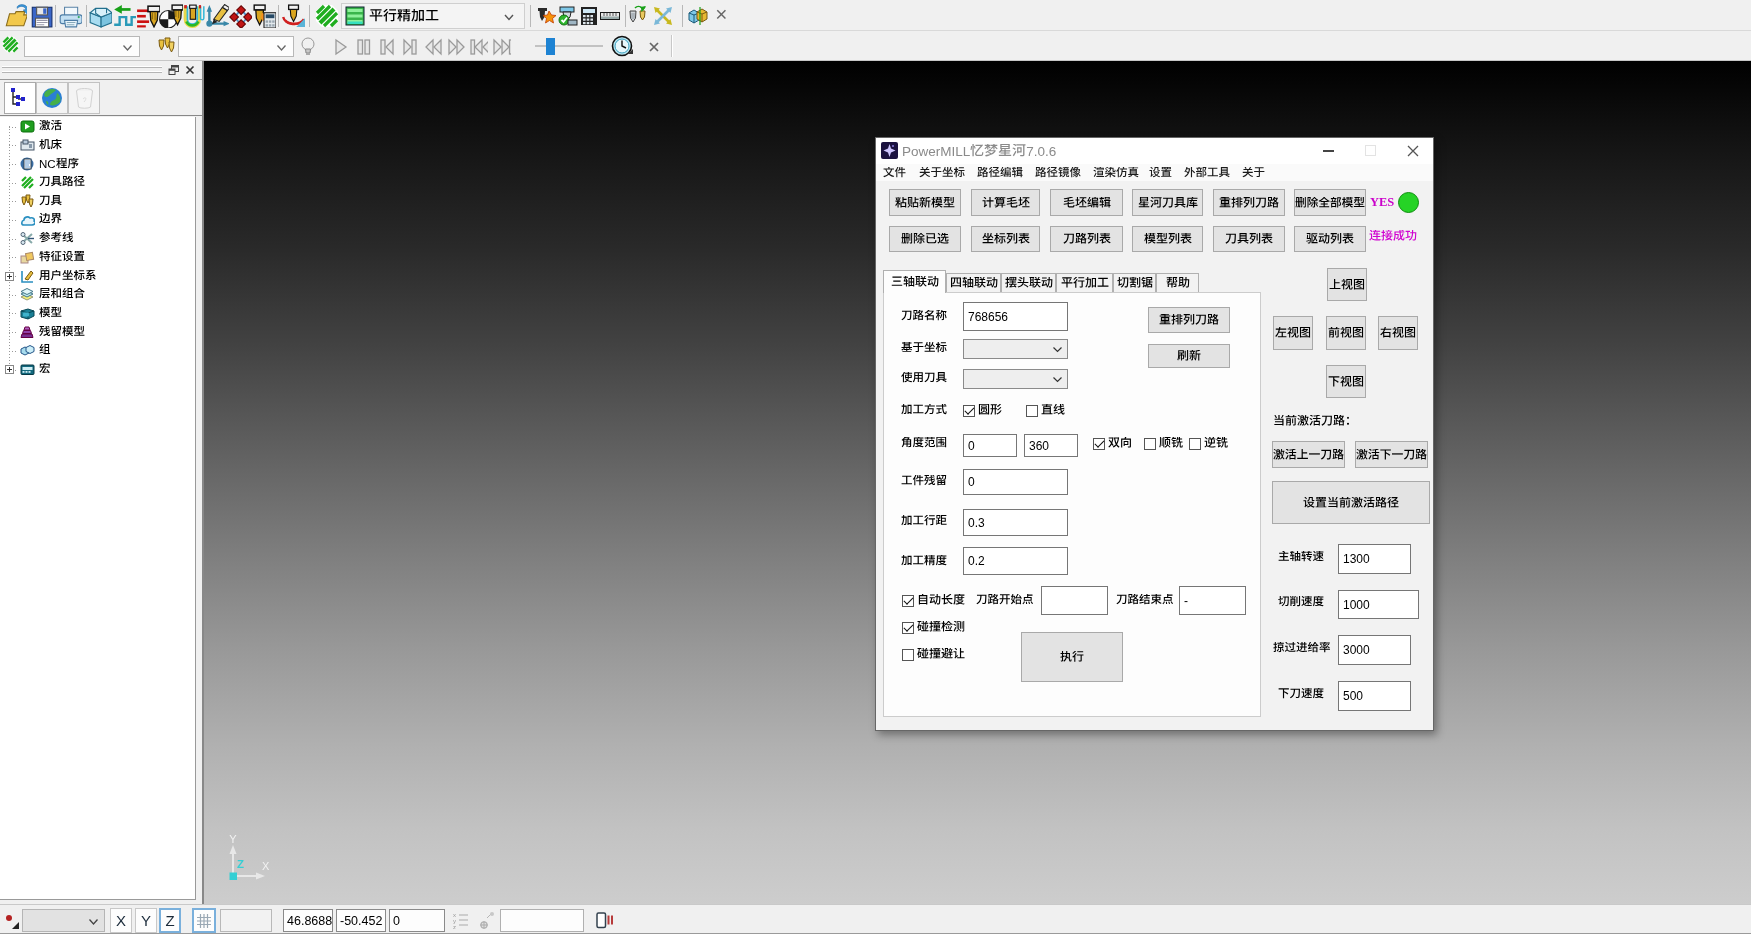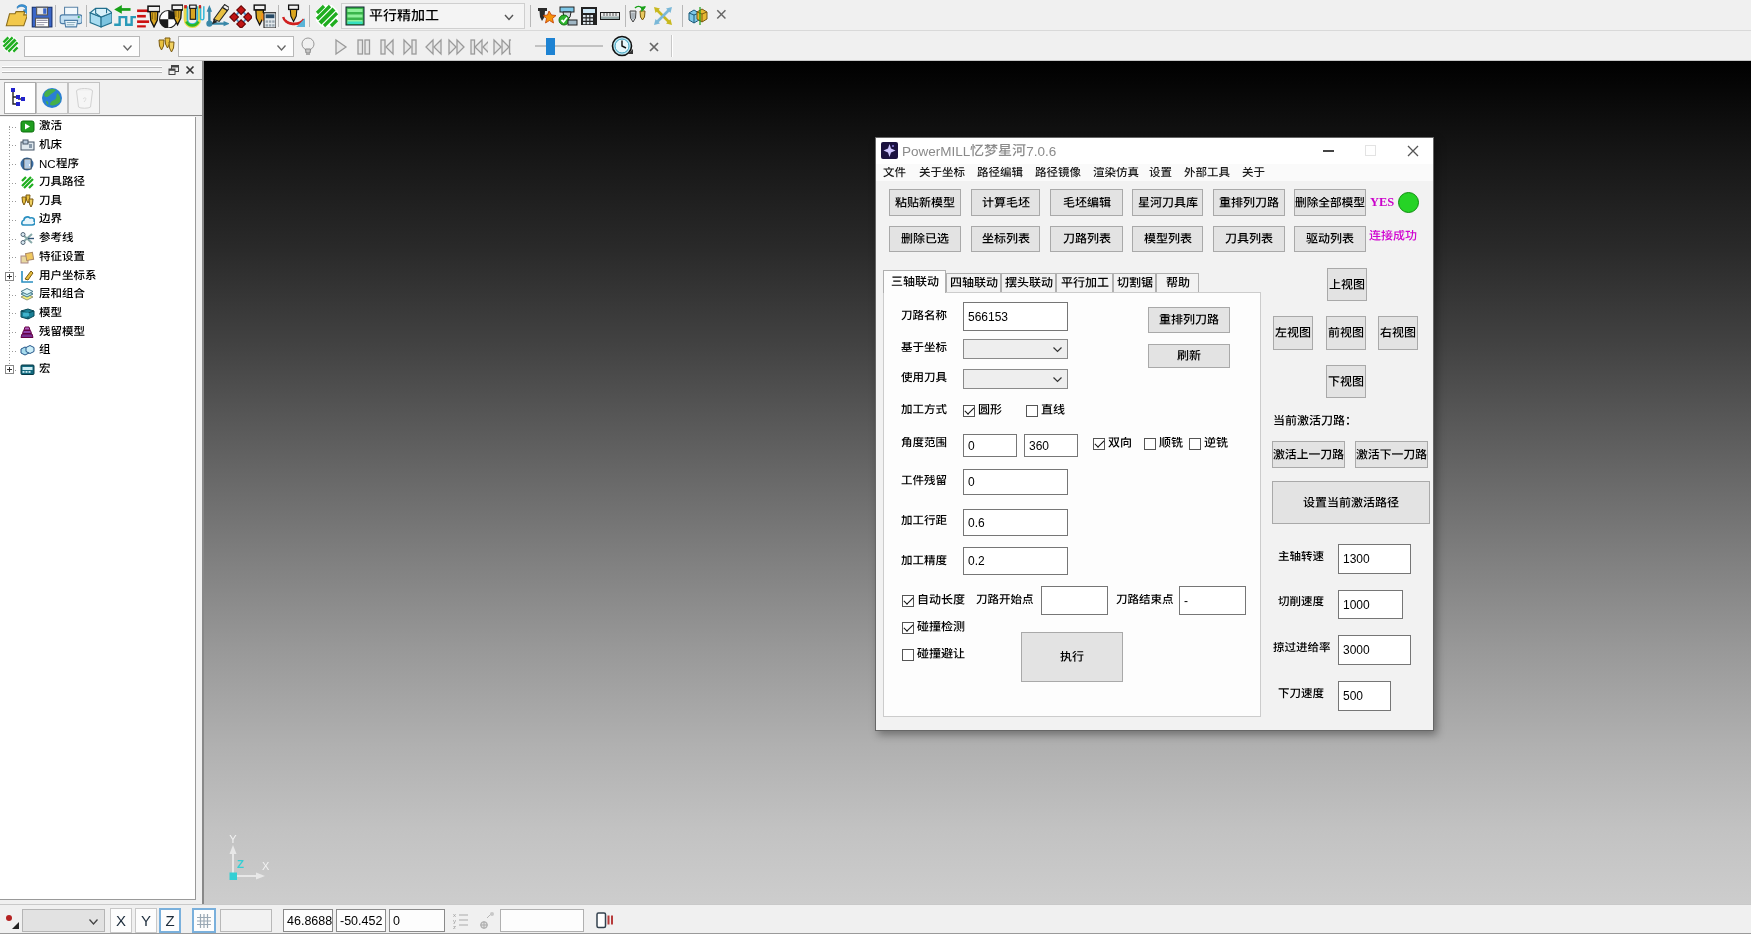--- a/index.html
+++ b/index.html
@@ -272,21 +272,21 @@
     </div>
     <div class="abs" style="left:7px;top:154px;width:378px;height:425px;background:#fdfdfd;border:1px solid #ccc"></div>
     <div class="abs" style="left:25px;top:172px">
       <svg width="46.0" height="11.5" viewBox="0 -800 4000 1000" fill="#000">
         <use href="#g35" x="0"></use>
         <use href="#g10" x="1000"></use>
         <use href="#g66" x="2000"></use>
         <use href="#g67" x="3000"></use>
       </svg>
     </div>
-    <div class="inp" style="left:87px;top:164px;width:105px;height:29px;border-width:1.5px">566153</div>
+    <div class="inp" style="left:87px;top:164px;width:105px;height:29px;border-width:1.5px">768656</div>
     <div class="btn" style="left:272px;top:169px;width:82px;height:26px">
       <svg width="60.0" height="12.0" viewBox="0 -800 5000 1000" fill="#000">
         <use href="#g37" x="0"></use>
         <use href="#g38" x="1000"></use>
         <use href="#g39" x="2000"></use>
         <use href="#g35" x="3000"></use>
         <use href="#g10" x="4000"></use>
       </svg>
     </div>
     <div class="abs" style="left:25px;top:204px">
@@ -384,21 +384,21 @@
     </div>
     <div class="inp" style="left:87px;top:331px;width:105px;height:26px">0</div>
     <div class="abs" style="left:25px;top:377px">
       <svg width="46.0" height="11.5" viewBox="0 -800 4000 1000" fill="#000">
         <use href="#g60" x="0"></use>
         <use href="#g24" x="1000"></use>
         <use href="#g59" x="2000"></use>
         <use href="#g89" x="3000"></use>
       </svg>
     </div>
-    <div class="inp" style="left:87px;top:371px;width:105px;height:27px">0.6</div>
+    <div class="inp" style="left:87px;top:371px;width:105px;height:27px">0.3</div>
     <div class="abs" style="left:25px;top:417px">
       <svg width="46.0" height="11.5" viewBox="0 -800 4000 1000" fill="#000">
         <use href="#g60" x="0"></use>
         <use href="#g24" x="1000"></use>
         <use href="#g90" x="2000"></use>
         <use href="#g79" x="3000"></use>
       </svg>
     </div>
     <div class="inp" style="left:87px;top:409px;width:105px;height:28px">0.2</div>
     <div class="chk c" style="left:26px;top:457px"></div>
@@ -542,40 +542,40 @@
     </div>
     <div class="inp" style="left:462px;top:406px;width:73px;height:30px">1300</div>
     <div class="abs" style="left:402px;top:458px">
       <svg width="46.0" height="11.5" viewBox="0 -800 4000 1000" fill="#000">
         <use href="#g61" x="0"></use>
         <use href="#g120" x="1000"></use>
         <use href="#g119" x="2000"></use>
         <use href="#g79" x="3000"></use>
       </svg>
     </div>
-    <div class="inp" style="left:462px;top:452px;width:65px;height:29px">1000</div>
+    <div class="inp" style="left:462px;top:452px;width:81px;height:29px">1000</div>
     <div class="abs" style="left:397px;top:504px">
       <svg width="57.5" height="11.5" viewBox="0 -800 5000 1000" fill="#000">
         <use href="#g121" x="0"></use>
         <use href="#g122" x="1000"></use>
         <use href="#g123" x="2000"></use>
         <use href="#g124" x="3000"></use>
         <use href="#g125" x="4000"></use>
       </svg>
     </div>
     <div class="inp" style="left:462px;top:497px;width:73px;height:30px">3000</div>
     <div class="abs" style="left:402px;top:550px">
       <svg width="46.0" height="11.5" viewBox="0 -800 4000 1000" fill="#000">
         <use href="#g111" x="0"></use>
         <use href="#g35" x="1000"></use>
         <use href="#g119" x="2000"></use>
         <use href="#g79" x="3000"></use>
       </svg>
     </div>
-    <div class="inp" style="left:462px;top:543px;width:53px;height:30px">500</div>
+    <div class="inp" style="left:462px;top:543px;width:73px;height:30px">500</div>
   </div>
 <div class="abs" style="left:0;top:0;width:1751px;height:31px;background:#f0f0f0;border-bottom:1px solid #d9d9d9">
     <div class="sep1" style="left:55px"></div>
     <div class="sep1" style="left:86px"></div>
     <div class="sep1" style="left:278px"></div>
     <div class="sep1" style="left:309px"></div>
     <div class="sep1" style="left:530px"></div>
     <div class="sep1" style="left:625px"></div>
     <div class="sep1" style="left:682px"></div>
     <svg class="abs" style="left:3px;top:4px" width="24" height="24" viewBox="0 0 22 22">

